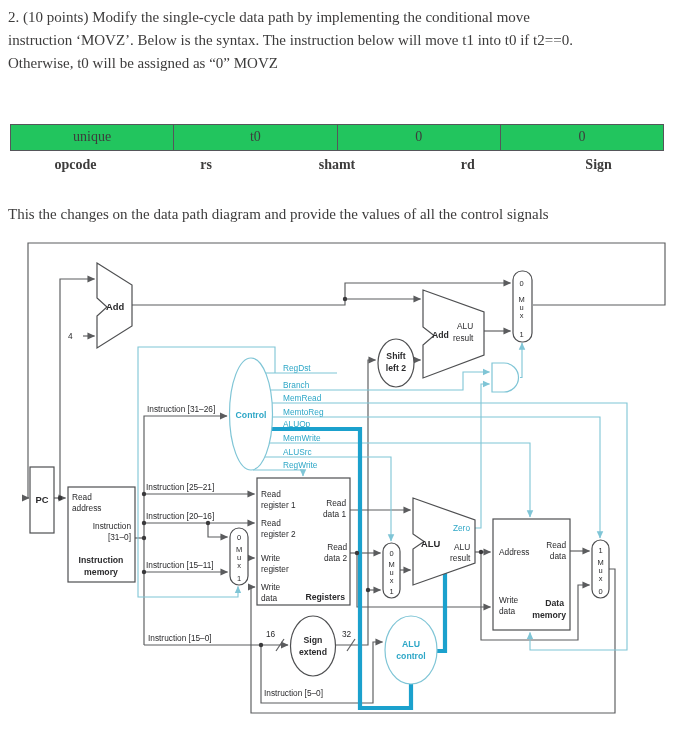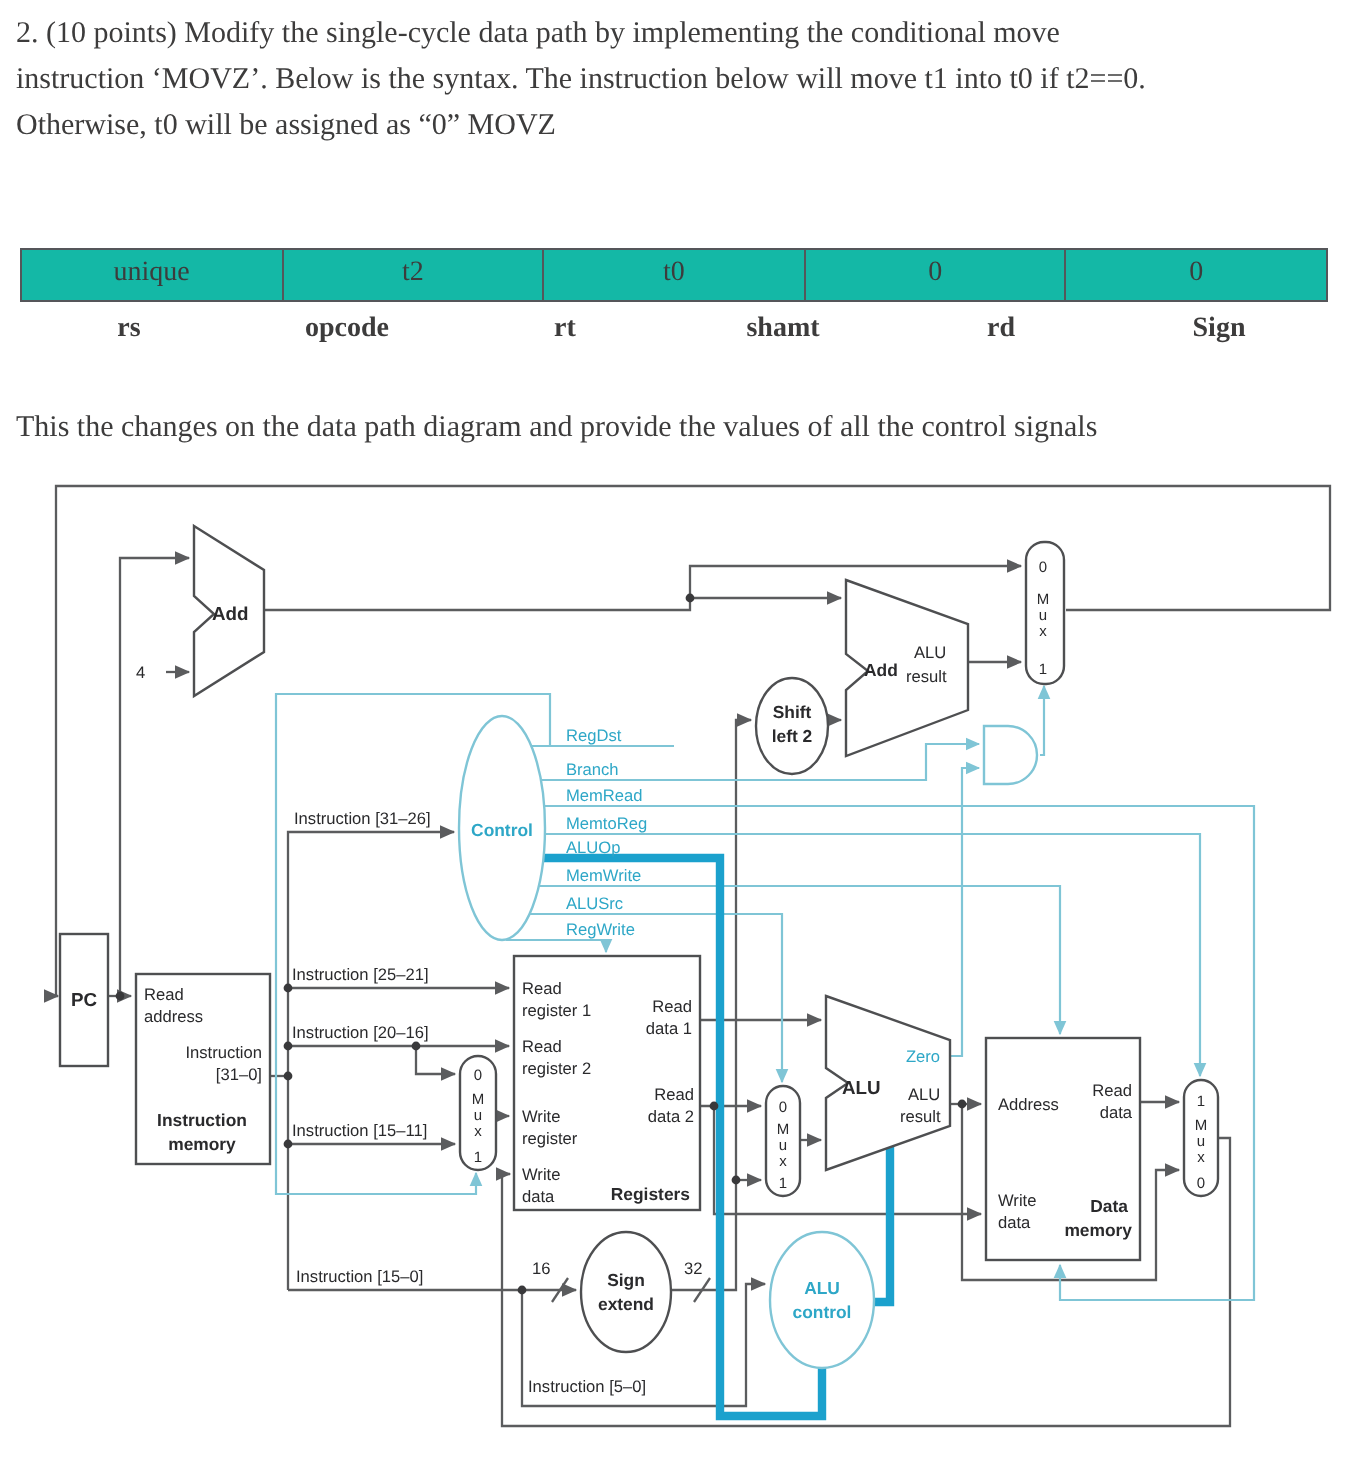--- a/index.html
+++ b/index.html
@@ -3,21 +3,21 @@
 <meta charset="utf-8">
 <style>
   html,body{margin:0;padding:0;background:#ffffff;}
   #page{position:relative;width:674px;height:738px;background:#ffffff;overflow:hidden;
         font-family:"Liberation Serif", serif;color:#3d3c3c;}
   .qline{position:absolute;left:8px;white-space:nowrap;font-size:15px;line-height:23px;}
   
   #enc-table{position:absolute;left:10px;top:124px;width:654px;}
   .trow{display:flex;}
   .tcell{flex:1;text-align:center;font-size:14px;}
-  .vals .tcell{border:1px solid #55565a;border-right:none;background:#14b8a6;
+  .vals .tcell{border:1px solid #55565a;border-right:none;background:#22c55e;
                padding:4px 0 5px 0;}
   .vals .tcell:last-child{border-right:1px solid #55565a;}
   .flds .tcell{font-weight:bold;padding:6px 0 4px 0;}
   
   #dp{position:absolute;left:0;top:0;width:674px;height:738px;}
   #dp text{font-family:"Liberation Sans", sans-serif;font-size:8.3px;fill:#2a2a2c;}
   #dp .b{font-weight:bold;font-size:8.7px;}
   #dp .big{font-weight:bold;font-size:9.4px;}
   #dp .c{fill:#2ea7c7;}
   #dp .m{text-anchor:middle;}
@@ -35,29 +35,27 @@
 
 <div id="page">
 
   <div class="qline" style="top:6px">2. (10 points) Modify the single-cycle data path by implementing the conditional move</div>
   <div class="qline" style="top:29px">instruction ‘MOVZ’. Below is the syntax. The instruction below will move t1 into t0 if t2==0.</div>
   <div class="qline" style="top:52px">Otherwise, t0 will be assigned as “0” MOVZ</div>
 
   <div id="enc-table">
     <div class="trow vals">
       <div class="tcell">unique</div>
-      <div class="tcell">t2</div>
       <div class="tcell">t0</div>
       <div class="tcell">0</div>
       <div class="tcell">0</div>
     </div>
     <div class="trow flds">
+      <div class="tcell">opcode</div>
       <div class="tcell">rs</div>
-      <div class="tcell">opcode</div>
-      <div class="tcell">rt</div>
       <div class="tcell">shamt</div>
       <div class="tcell">rd</div>
       <div class="tcell">Sign</div>
     </div>
   </div>
 
   <div class="qline" style="top:203px">This the changes on the data path diagram and provide the values of all the control signals</div>
 
   <svg id="dp" viewBox="0 0 674 738">
     <defs>

